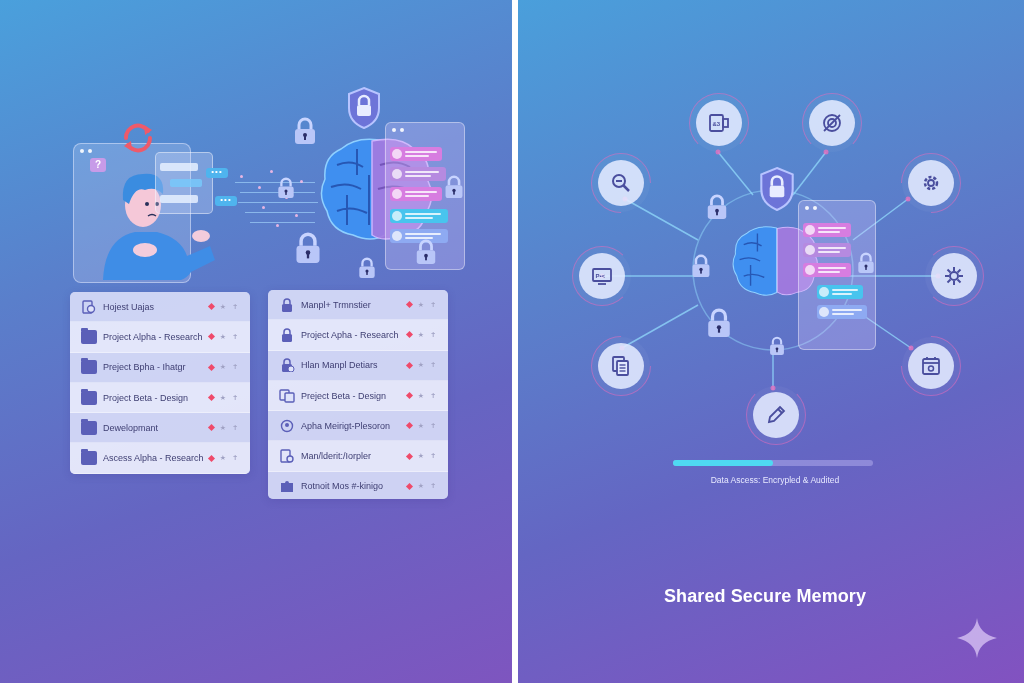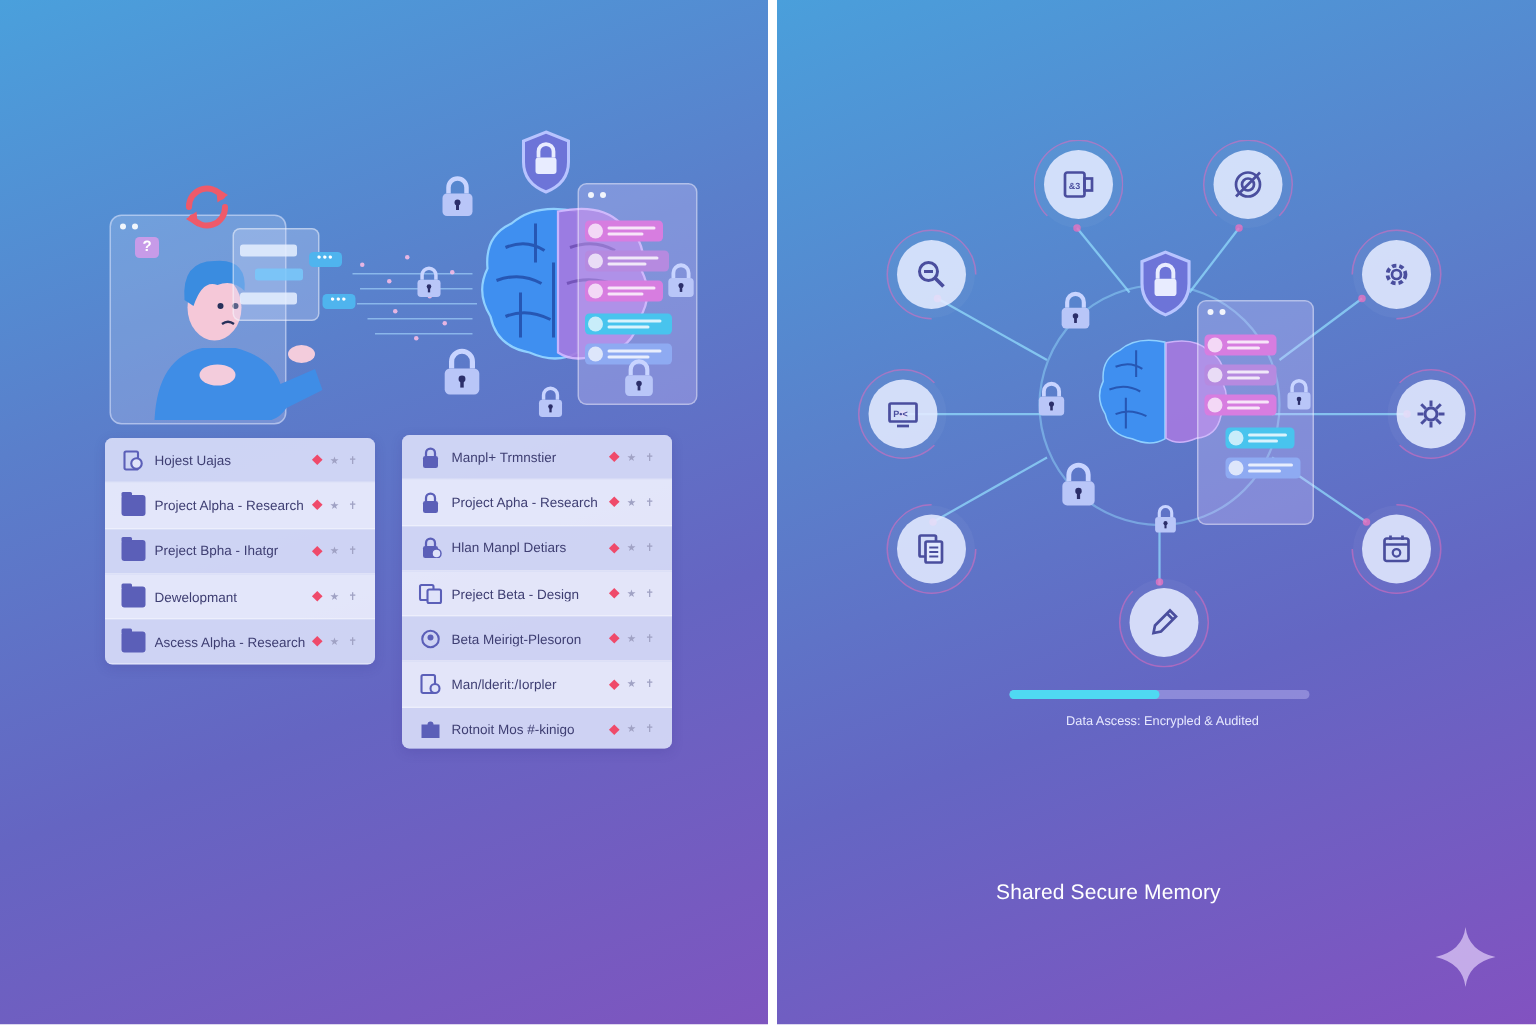--- a/index.html
+++ b/index.html
@@ -56,21 +56,21 @@
   .folder-ico::before { content: ""; position: absolute; left: 0; top: -2px; width: 7px; height: 3px; background: #5b5fb8; border-radius: 1px 1px 0 0; }
 
   
   .node { position: absolute; width: 46px; height: 46px; border-radius: 50%; background: rgba(228,234,255,0.88);
     display: flex; align-items: center; justify-content: center; box-shadow: 0 0 0 6px rgba(255,255,255,0.04); }
   .node-ring { position: absolute; width: 60px; height: 60px; border-radius: 50%; border: 1.5px solid rgba(230,110,190,0.55); border-top-color: transparent; }
   .node svg { width: 24px; height: 24px; }
   .progress-track { left: 673px; top: 460px; width: 200px; height: 6px; border-radius: 3px; background: rgba(175,170,235,0.55); }
   .progress-fill { position: absolute; left: 0; top: 0; height: 6px; border-radius: 3px; background: #4fd9f2; }
   .status-text { left: 660px; top: 475px; width: 230px; text-align: center; font-size: 8.5px; color: #e7e9ff; }
-  .hero-title { left: 664px; top: 586px; font-size: 14px; font-weight: normal; color: #ffffff; letter-spacing: 0.1px; }
+  .hero-title { left: 664px; top: 586px; font-size: 18px; font-weight: bold; color: #ffffff; letter-spacing: 0.1px; }
   .sparkle { left: 955px; top: 616px; width: 44px; height: 44px; }
 </style>
 </head>
 <body>
 
 <div class="panel panel-left">
 
   <div class="abs glass user-window">
     <div class="win-dots">
         <span></span>
@@ -234,20 +234,29 @@
       <span class="ico folder-ico"></span>
       <span class="lbl">Preject Bpha - Ihatgr</span>
       <div class="acts">
           <span class="diamond"></span>
           <span class="star">★</span>
           <span class="pin">✝</span>
         </div>
     </div>
     <div class="row">
       <span class="ico folder-ico"></span>
+      <span class="lbl">Project Beta - Design</span>
+      <div class="acts">
+          <span class="diamond"></span>
+          <span class="star">★</span>
+          <span class="pin">✝</span>
+        </div>
+    </div>
+    <div class="row">
+      <span class="ico folder-ico"></span>
       <span class="lbl">Dewelopmant</span>
       <div class="acts">
           <span class="diamond"></span>
           <span class="star">★</span>
           <span class="pin">✝</span>
         </div>
     </div>
     <div class="row">
       <span class="ico folder-ico"></span>
       <span class="lbl">Ascess Alpha - Research</span>
@@ -307,21 +316,21 @@
           <span class="diamond"></span>
           <span class="star">★</span>
           <span class="pin">✝</span>
         </div>
     </div>
     <div class="row">
       <svg class="ico" viewBox="0 0 16 14">
           <circle cx="8" cy="7" r="5.5" fill="none" stroke="#5b5fb8" stroke-width="1.4"></circle>
           <circle cx="8" cy="6" r="2" fill="#5b5fb8"></circle>
         </svg>
-      <span class="lbl">Beta Meirigt-Plesoron</span>
+      <span class="lbl">Apha Meirigt-Plesoron</span>
       <div class="acts">
           <span class="diamond"></span>
           <span class="star">★</span>
           <span class="pin">✝</span>
         </div>
     </div>
     <div class="row">
       <svg class="ico" viewBox="0 0 16 14">
           <rect x="2" y="1" width="9" height="12" rx="1" fill="none" stroke="#5b5fb8" stroke-width="1.4"></rect>
           <circle cx="11" cy="10" r="3" fill="#dfe3fa" stroke="#5b5fb8" stroke-width="1.4"></circle>

